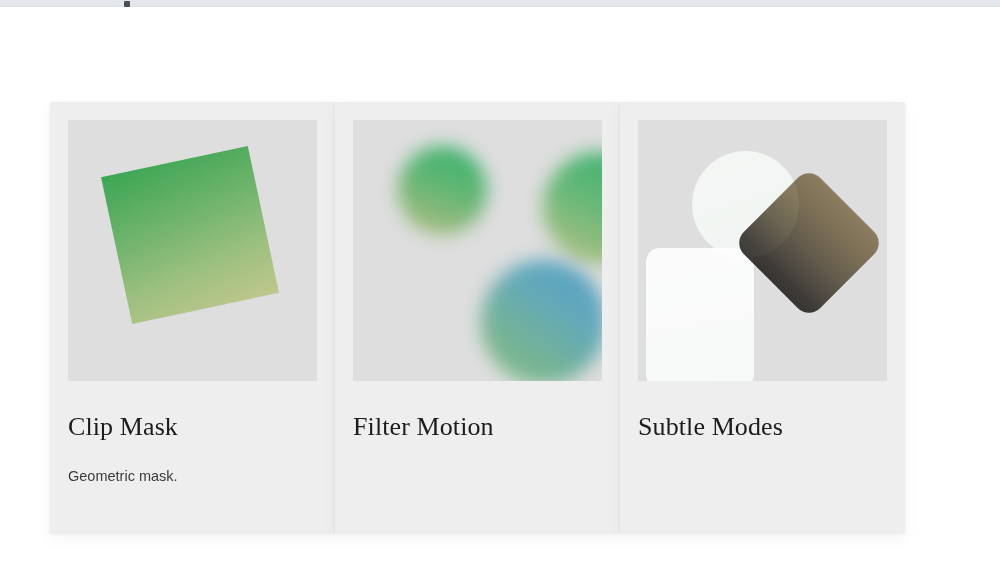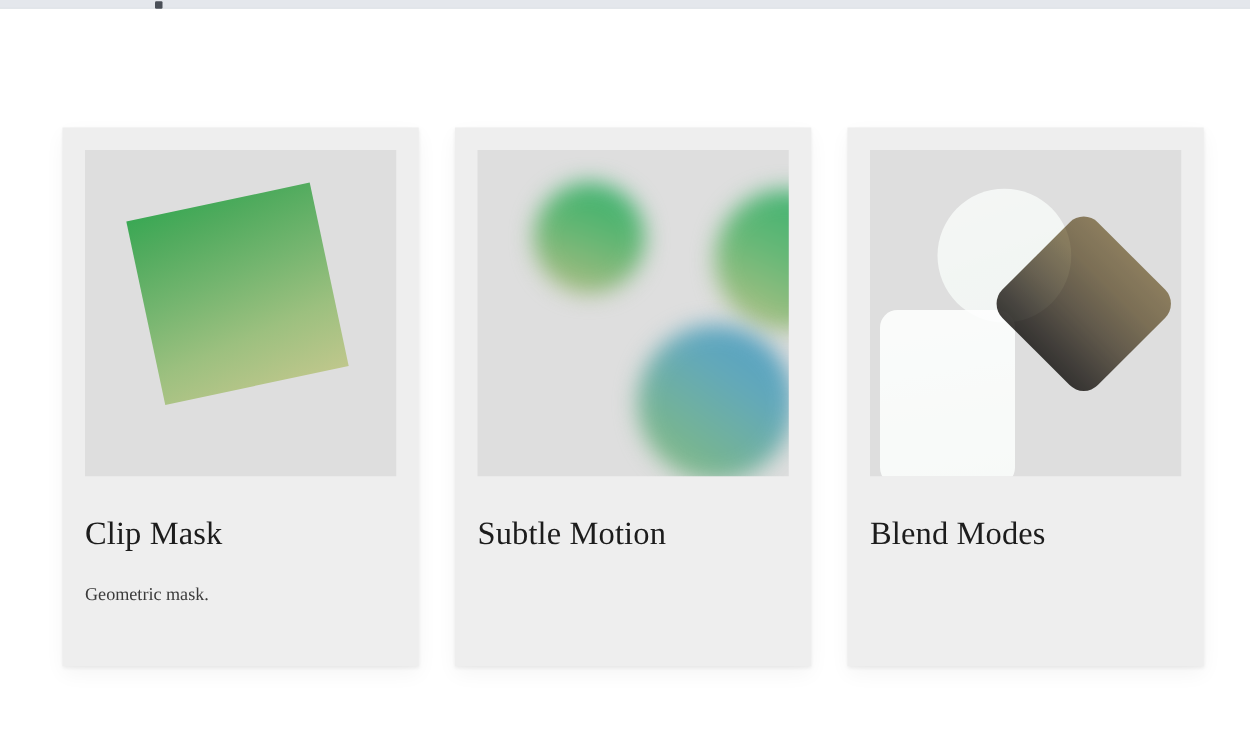--- a/index.html
+++ b/index.html
@@ -35,21 +35,20 @@
     background: #4a4f57;
     border-radius: 1px;
   }
 
   
   .grid {
     position: absolute;
     top: 102px;
     left: 50px;
     display: flex;
-    gap: 29px;
   }
 
   .card {
     width: 285px;
     height: 431px;
     background: #eeeeee;
     box-sizing: border-box;
     padding: 18px 18px 0 18px;
     box-shadow: 0 1px 3px rgba(0,0,0,0.07), 0 6px 16px rgba(0,0,0,0.045);
     flex: 0 0 auto;
@@ -67,21 +66,21 @@
     font-family: "Liberation Serif", serif;
     font-size: 26px;
     font-weight: 400;
     color: #1c1c1c;
     margin: 32px 0 0 0;
     letter-spacing: 0.1px;
     line-height: 1.1;
   }
 
   .card-desc {
-    font-family: Liberation Serif, serif;
+    font-family: Liberation Sans, sans-serif;
     font-size: 14.5px;
     color: #3b3b3b;
     margin: 22px 0 0 0;
     line-height: 1.77;
     max-width: 232px;
   }
 
   
   .clip-square {
     position: absolute;
@@ -181,25 +180,25 @@
     <h2 class="card-title">Clip Mask</h2>
     <p class="card-desc">Geometric mask.</p>
   </div>
 
   <div class="card">
     <div class="media">
       <div class="blob blob-a"></div>
       <div class="blob blob-b"></div>
       <div class="blob blob-c"></div>
     </div>
-    <h2 class="card-title">Subtle Motion</h2>
+    <h2 class="card-title">Filter Motion</h2>
   </div>
 
   <div class="card">
     <div class="media">
       <div class="bm-circle"></div>
       <div class="bm-rounded"></div>
       <div class="bm-diamond"></div>
     </div>
-    <h2 class="card-title">Blend Modes</h2>
+    <h2 class="card-title">Subtle Modes</h2>
   </div>
 
 </div>
 
 </body></html>

